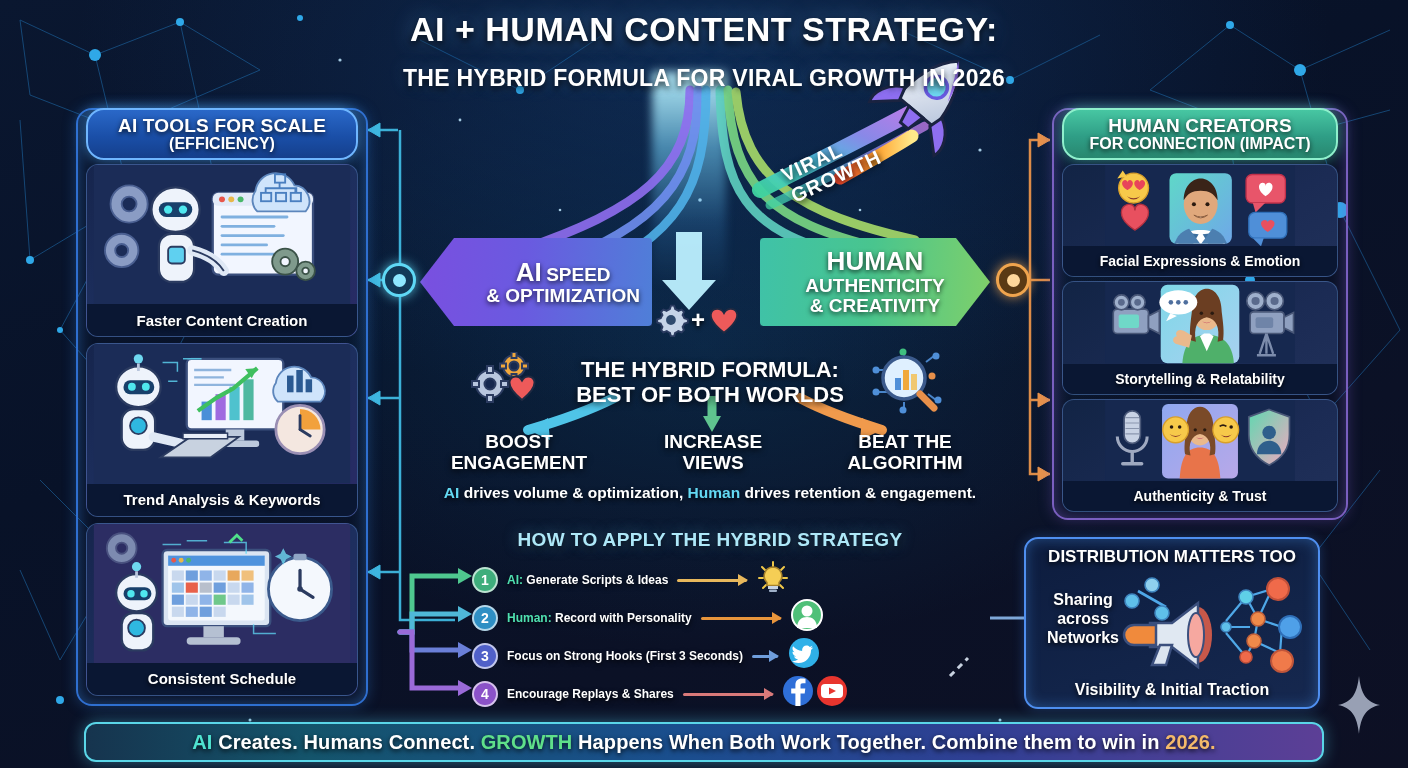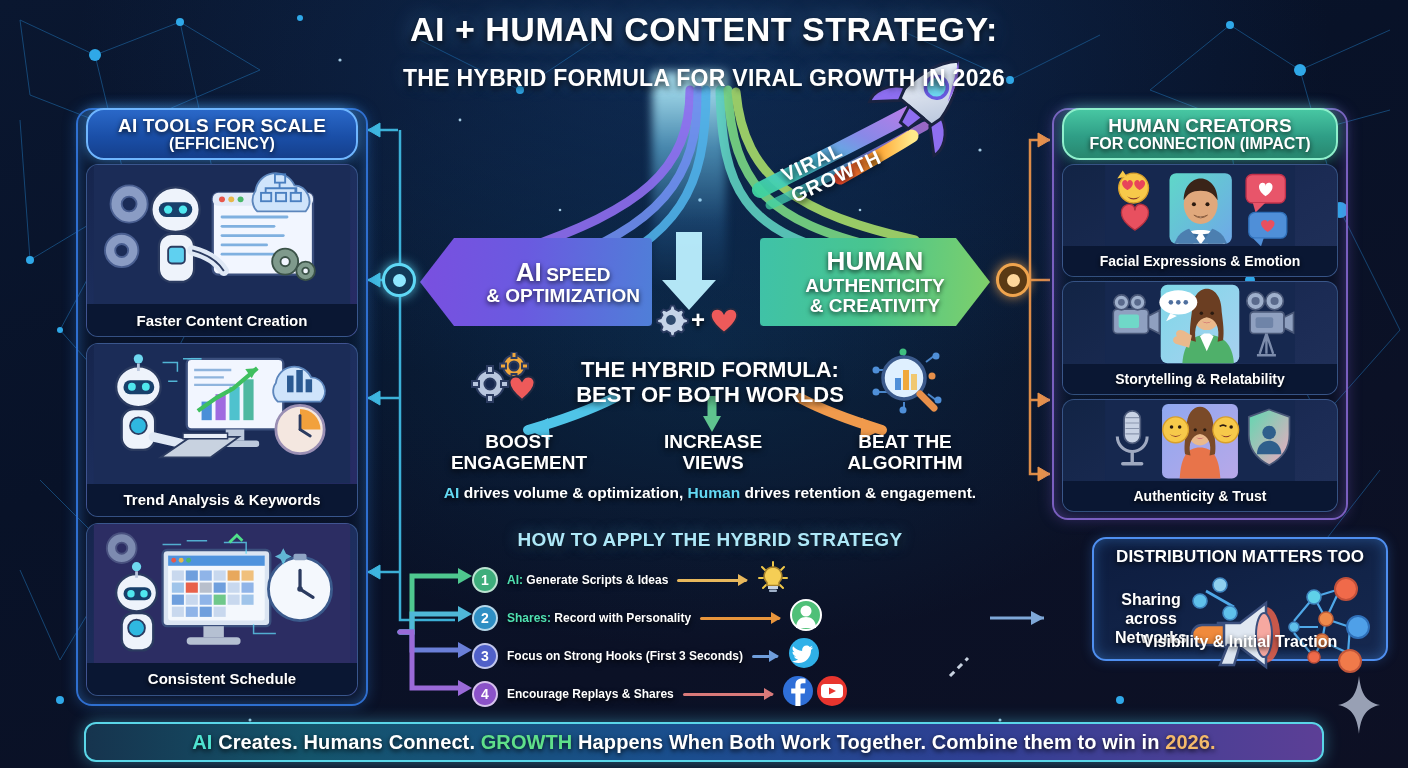--- a/index.html
+++ b/index.html
@@ -138,21 +138,21 @@
   .step-text .lead { color:#4fe0b0; }
   .step-arrow { flex:1; height:3px; margin:0 9px; border-radius:2px; position:relative; min-width:14px; }
   .step-arrow::after { content:''; position:absolute; right:-1px; top:-5px;
     border-left:10px solid currentColor; border-top:6.5px solid transparent; border-bottom:6.5px solid transparent; }
   .step-end { font-size:22px; flex:0 0 auto; width:34px; text-align:center; }
 
   
   #bracket { position:absolute; z-index:6; left:396px; top:558px; width:80px; height:148px; }
 
   
-  #dist { position:absolute; z-index:5; left:1092px; top:537px; width:296px; height:124px;
+  #dist { position:absolute; z-index:5; left:1024px; top:537px; width:296px; height:172px;
     border-radius:14px; border:2px solid #4f8ff0;
     background: linear-gradient(160deg,#0d1c3e 0%,#122449 60%,#16284f 100%);
     box-shadow:0 0 14px rgba(70,150,240,.4) inset, 0 0 12px rgba(60,130,230,.3); }
   #dist-title { position:absolute; left:0; right:0; top:8px; text-align:center;
     font-size:17px; font-weight:900; color:#fff; text-shadow:0 2px 5px rgba(0,0,0,.85); }
   #dist-left { position:absolute; left:14px; top:52px; width:86px; text-align:center;
     font-size:16px; font-weight:700; color:#fff; line-height:1.18; text-shadow:0 2px 5px rgba(0,0,0,.85); }
   #dist-cap { position:absolute; left:0; right:0; bottom:8px; text-align:center;
     font-size:16px; font-weight:700; color:#fff; text-shadow:0 2px 5px rgba(0,0,0,.85); }
   #dist-art { position:absolute; left:96px; top:36px; width:190px; height:104px; }
@@ -808,21 +808,21 @@
           </g>
           <path d="M16 6 a9 9 0 0 1 6 15.5 v3 h-12 v-3 a9 9 0 0 1 6 -15.5 z" fill="#f5ce55" stroke="#a8822a" stroke-width="1.5"></path>
           <rect x="11" y="25" width="10" height="3" fill="#c8d4e4"></rect>
             <rect x="12" y="28.5" width="8" height="2.5" rx="1" fill="#9fb0c8"></rect>
         </svg>
       </span>
     </div>
 
     <div class="step">
       <span class="stepnum" style="background:#2f8fc4;">2</span>
-      <span class="step-text"><span class="lead">Shares:</span><span> Record with Personality</span></span>
+      <span class="step-text"><span class="lead">Human:</span><span> Record with Personality</span></span>
       <span class="step-arrow" style="background:#e8953c;color:#e8953c;max-width:80px;"></span>
       <span class="step-end">
         <svg width="32" height="32" viewBox="0 0 32 32">
           <circle cx="16" cy="16" r="15" fill="#4fc078" stroke="#ffffff" stroke-width="2"></circle>
           <circle cx="16" cy="12" r="5.5" fill="#ffffff"></circle>
           <path d="M6 29 c0 -8 5 -11 10 -11 s10 3 10 11 z" fill="#ffffff"></path>
         </svg>
       </span>
     </div>
 

